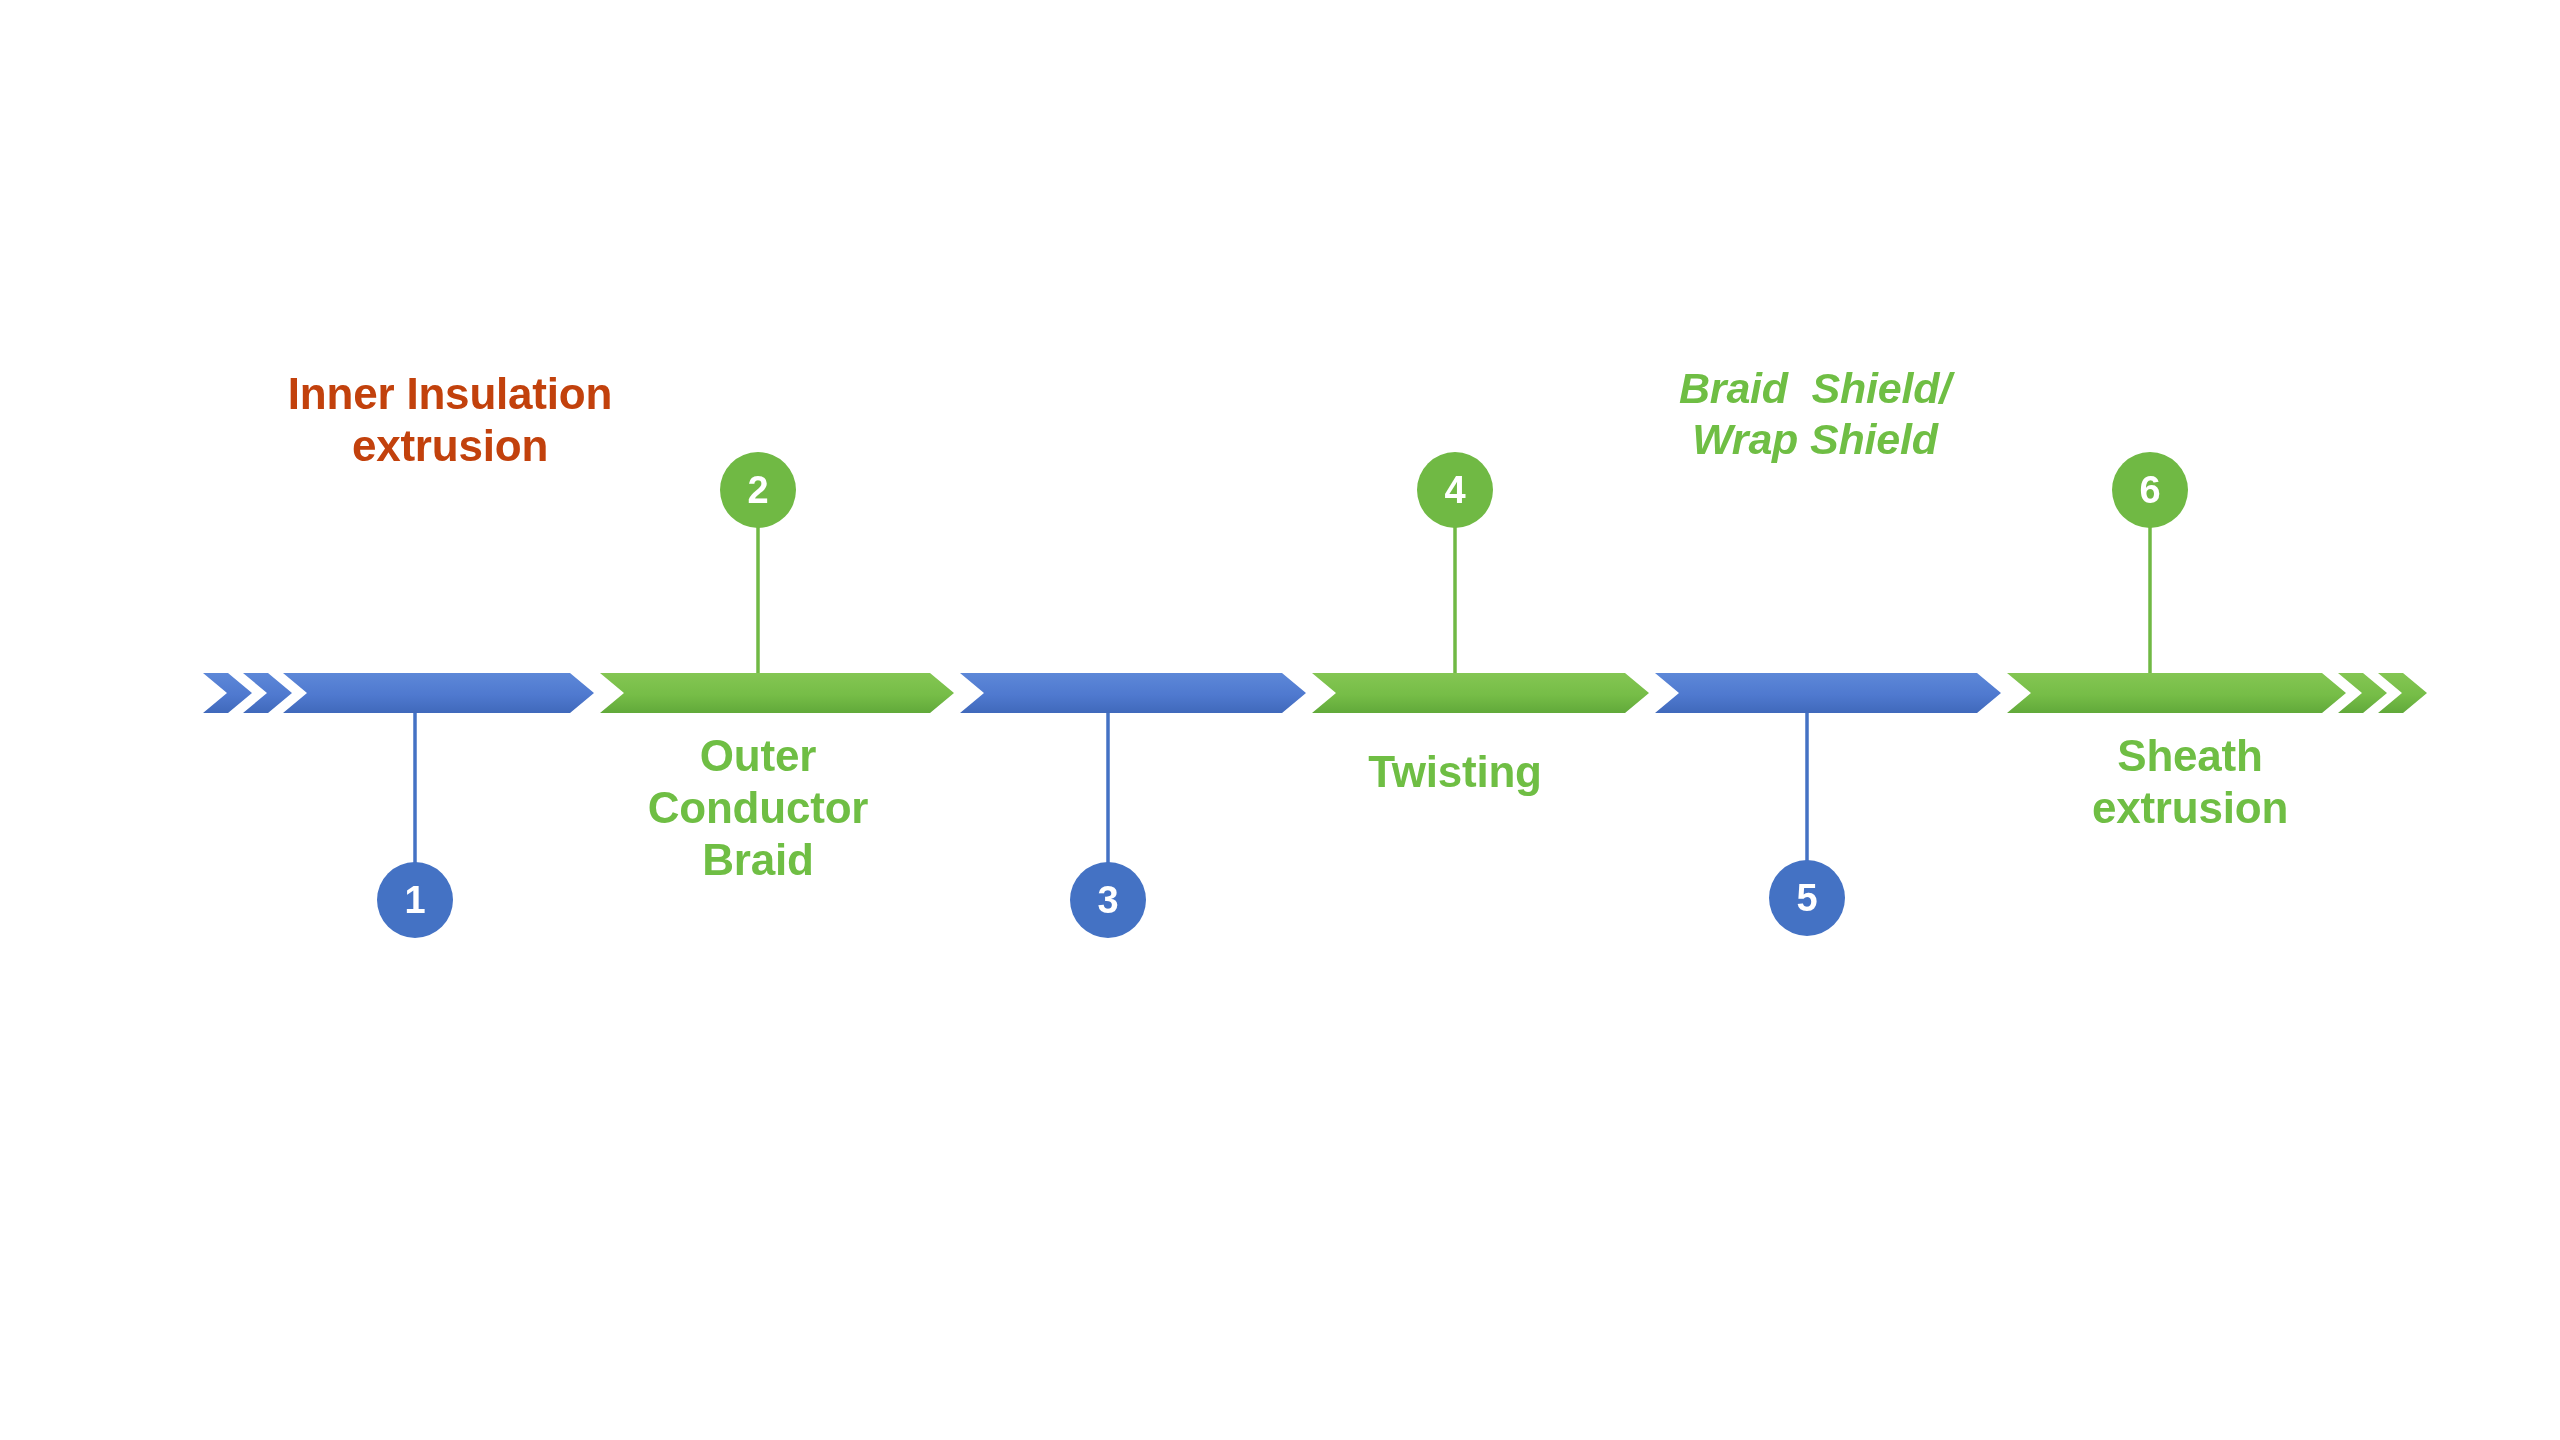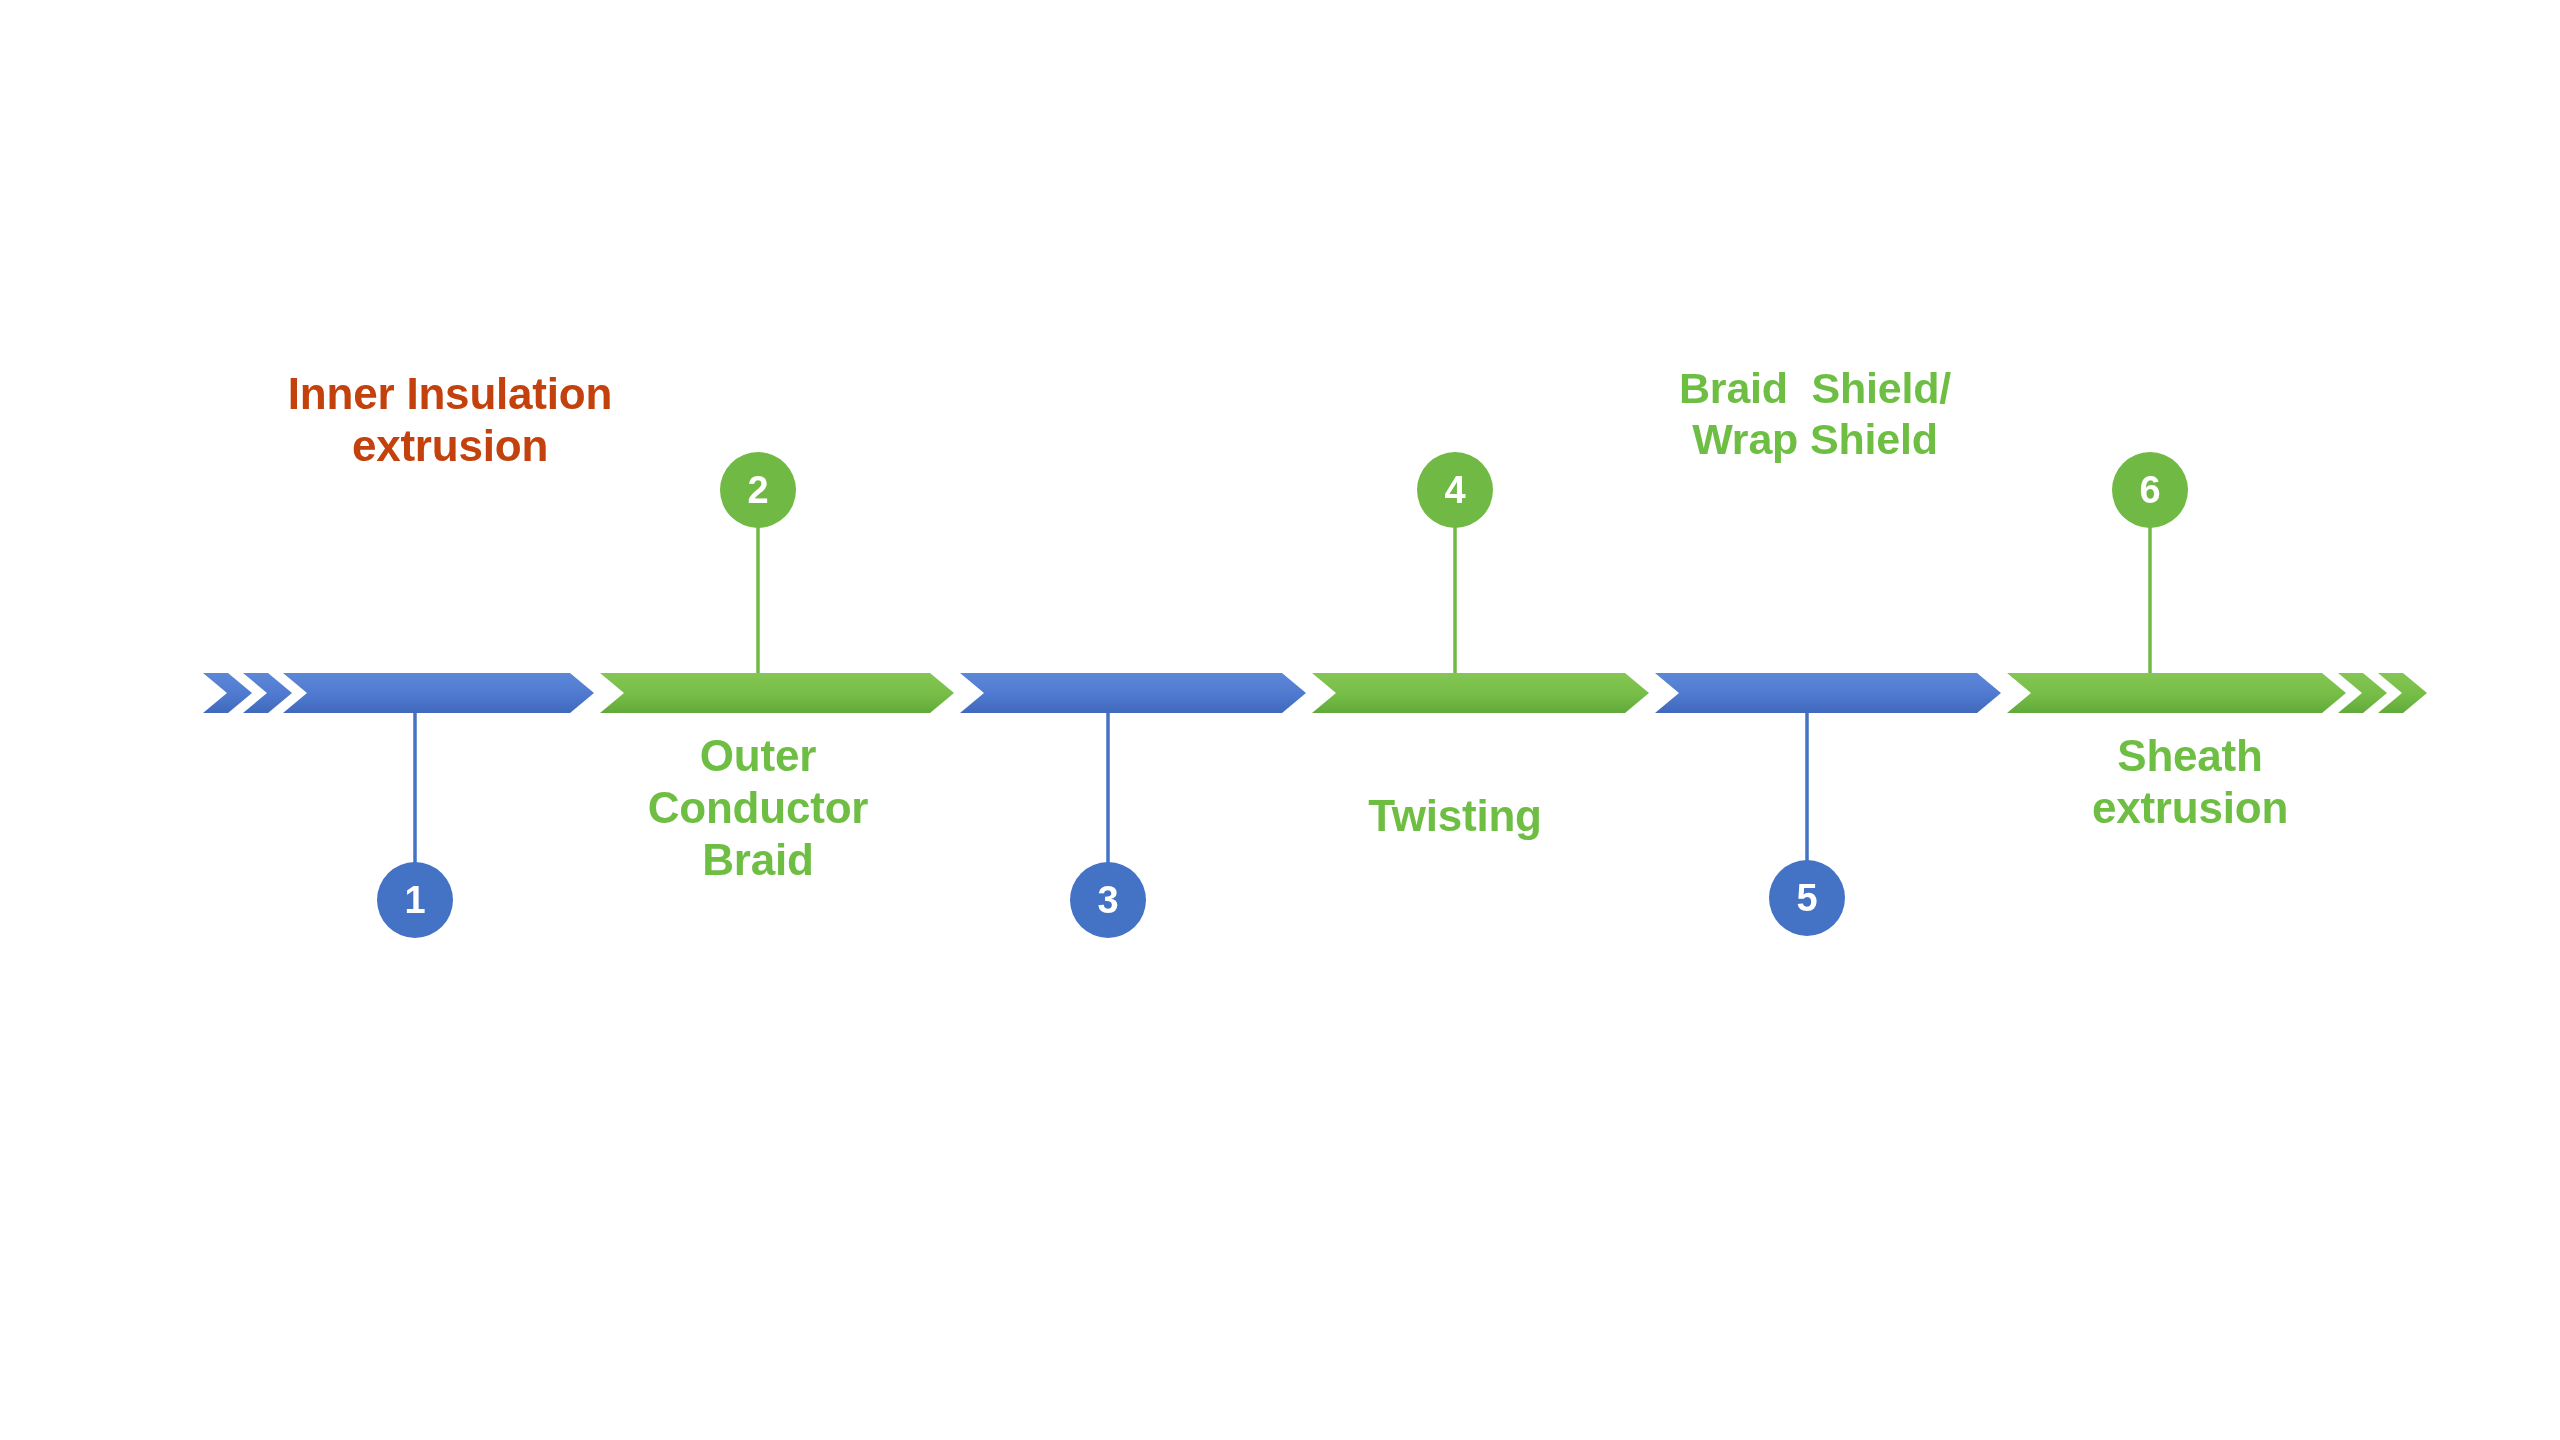--- a/index.html
+++ b/index.html
@@ -29,21 +29,21 @@
   .label {
     position: absolute;
     font-weight: bold;
     line-height: 1.18;
     text-align: center;
     white-space: pre;
     letter-spacing: -0.2px;
   }
   .label.blue  { color: #c2410c; }
   .label.green { color: #6FBE44; }
-  .label.alt-face { font-family: "Liberation Sans", sans-serif; }
+  .label.alt-face { font-family: "Liberation Sans", sans-serif; font-style: italic; }
 
   .marker-num {
     position: absolute;
     color: #ffffff;
     font-weight: bold;
     font-size: 38px;
     text-align: center;
     line-height: 1;
     pointer-events: none;
   }
@@ -121,21 +121,21 @@
   <div class="marker-num" style="left:2110px; top:471px; width:80px;">6</div>
 
   <div class="label blue" style="left:120px; top:368px; width:660px; font-size:44px;">Inner Insulation
 extrusion</div>
 
   <div class="label green" style="left:508px; top:730px; width:500px; font-size:44px;">Outer
 Conductor
 Braid</div>
 
 
-  <div class="label green" style="left:1255px; top:790px; width:400px; font-size:44px;">Twisting</div>
+  <div class="label green" style="left:1255px; top:746px; width:400px; font-size:44px;">Twisting</div>
 
   <div class="label green alt-face" style="left:1605px; top:363px; width:420px; font-size:43px;">Braid  Shield/
 Wrap Shield</div>
 
   <div class="label green" style="left:1990px; top:730px; width:400px; font-size:44px;">Sheath
 extrusion</div>
 
 </div>
 
 </body></html>

